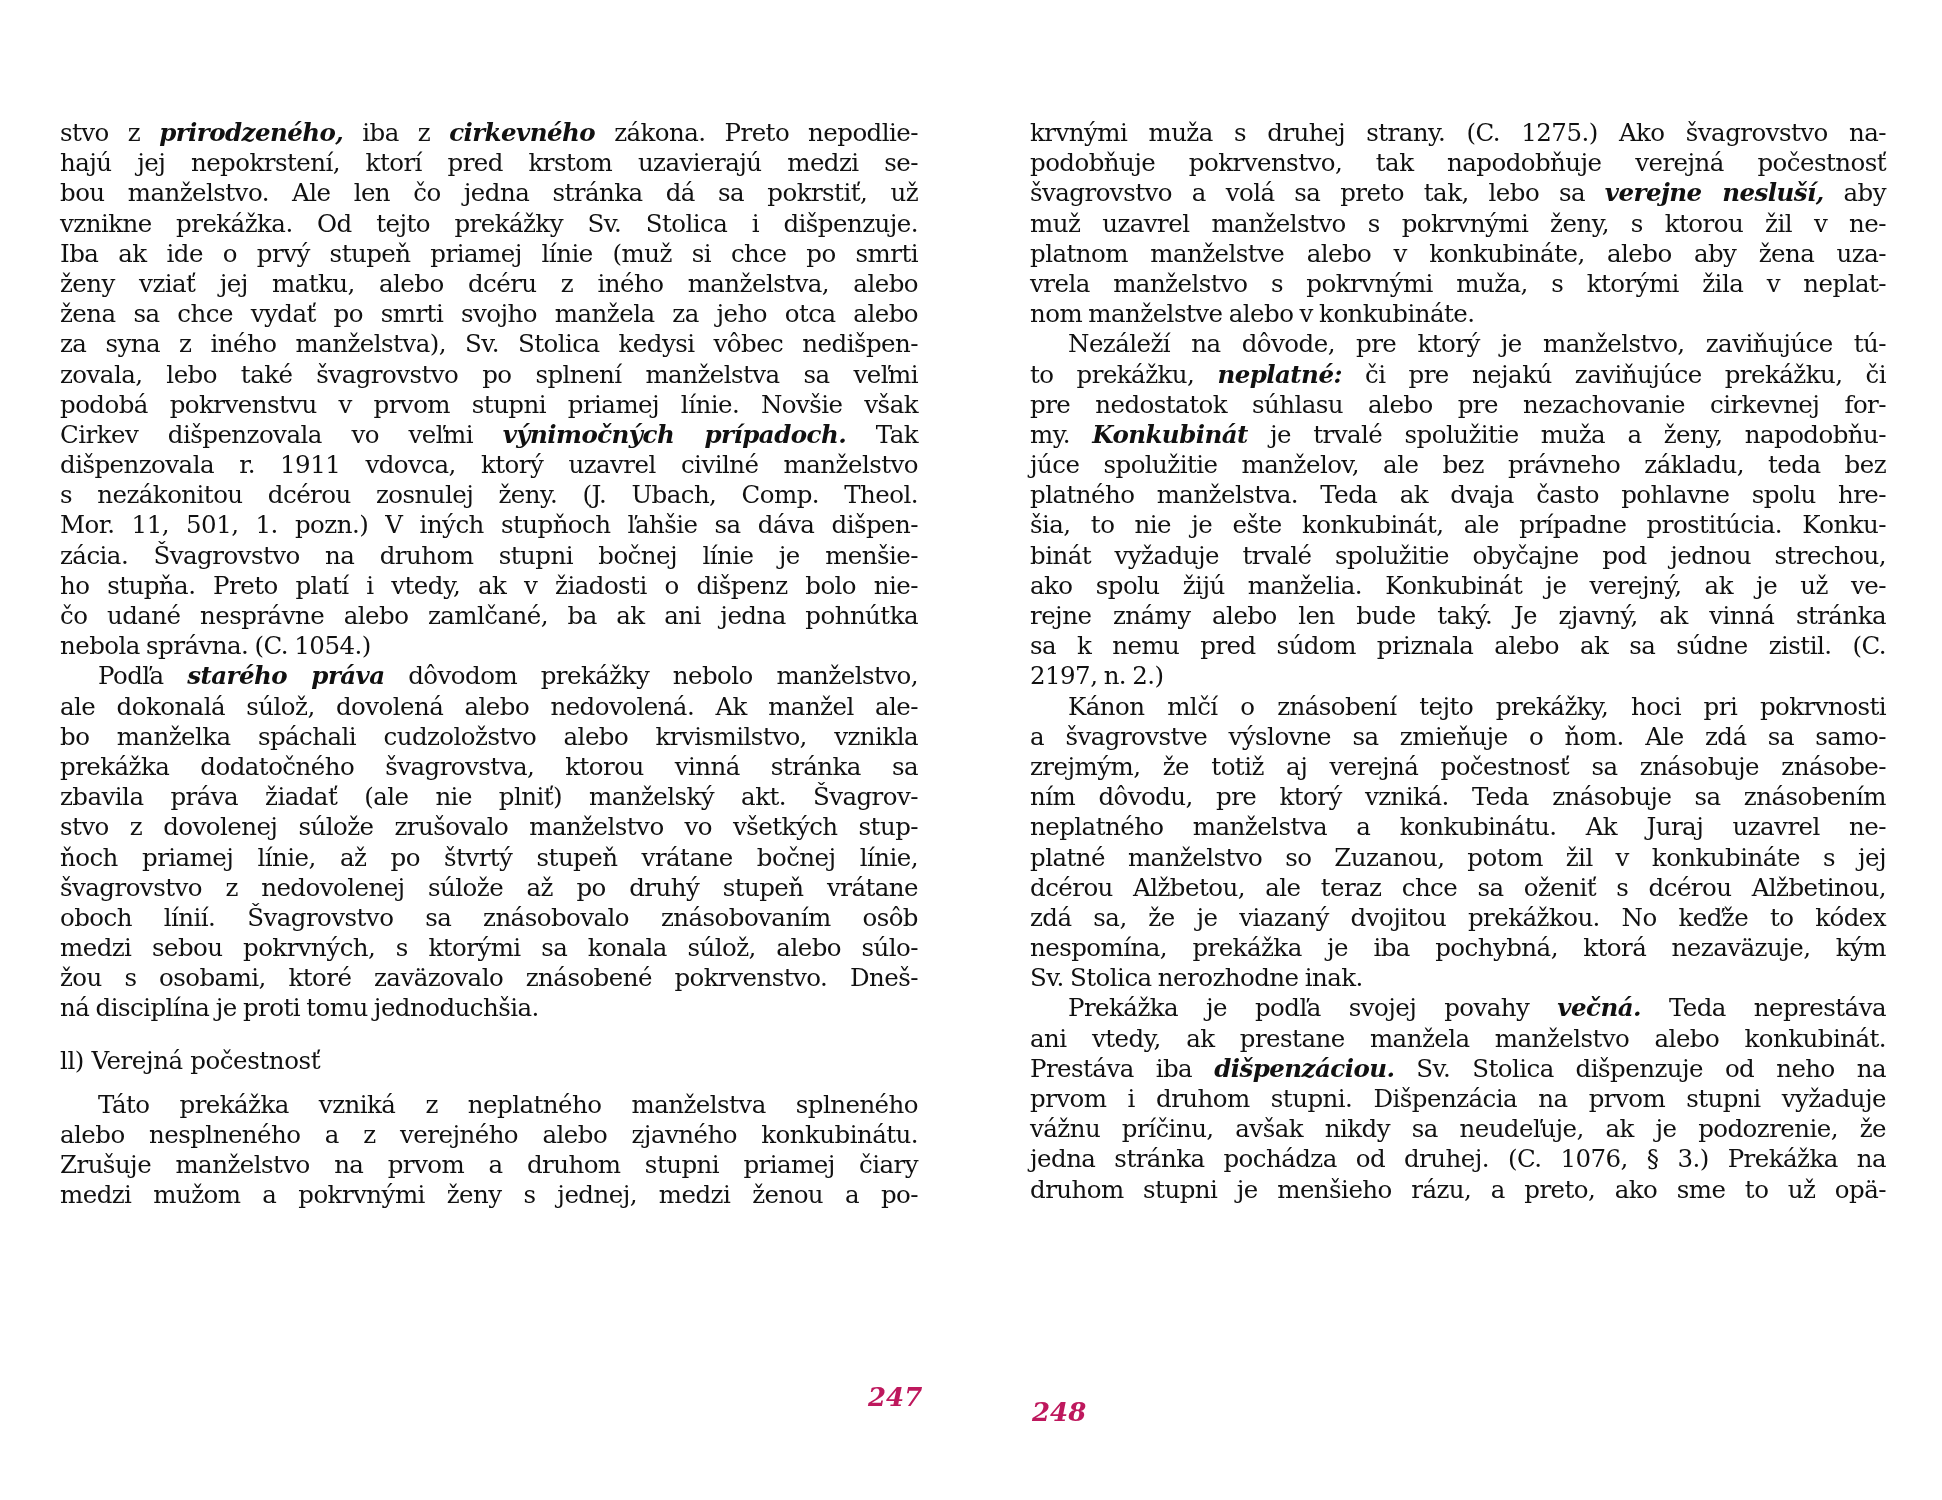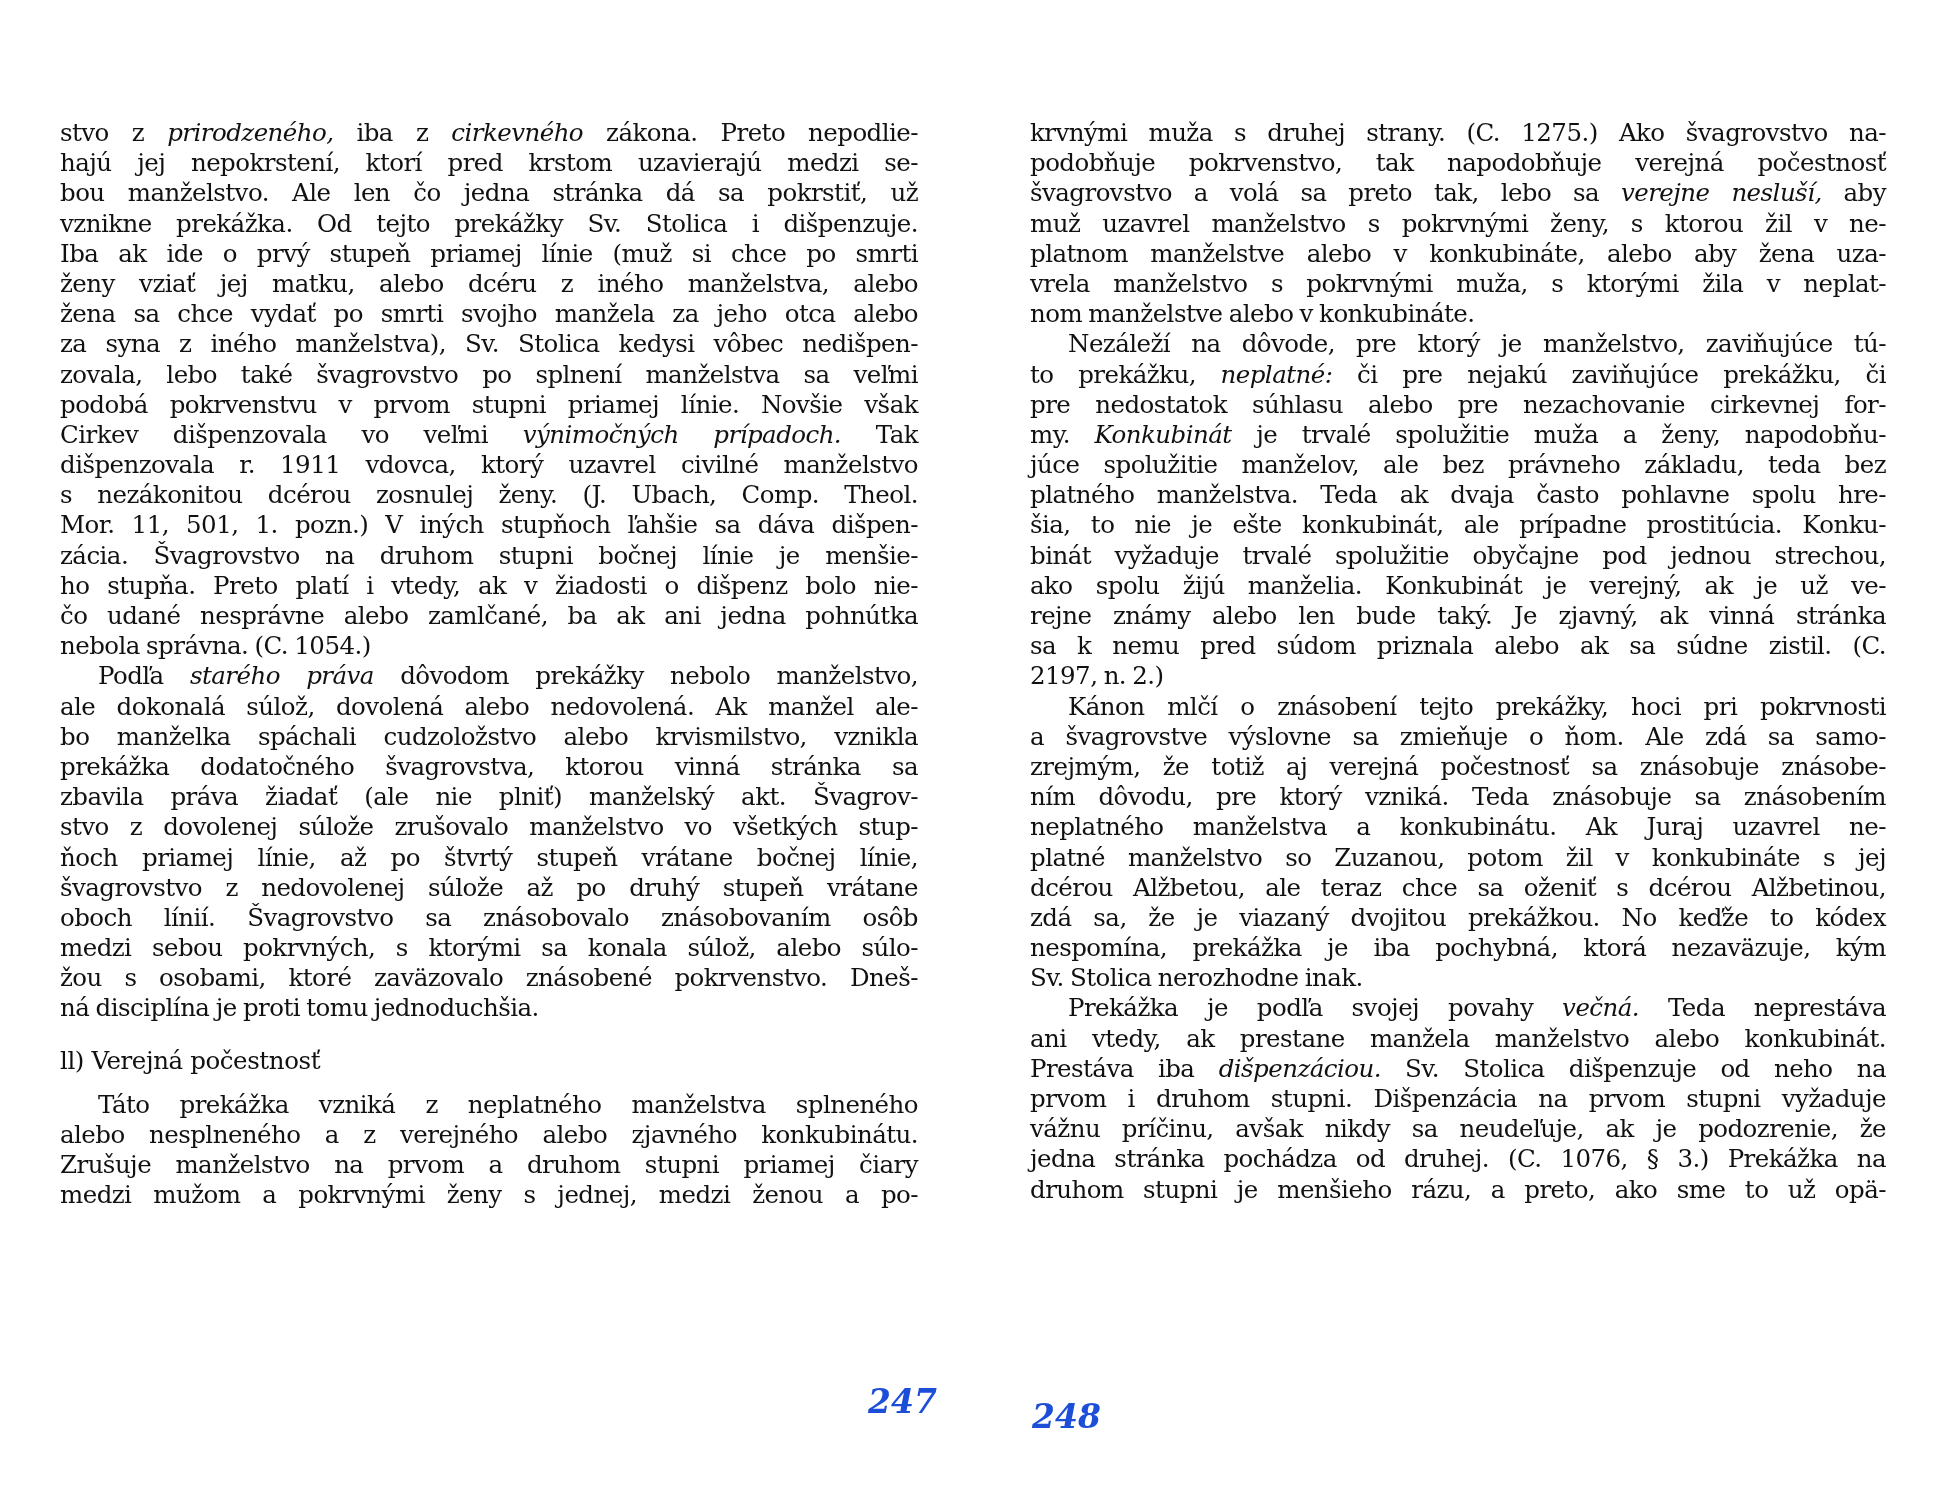--- a/index.html
+++ b/index.html
@@ -17,25 +17,25 @@
     letter-spacing: -0.55px; word-spacing: -1px;
     transform-origin: left center;
   }
   .line.last { text-align-last: left; }
   .line.indent { padding-left: 38px; }
   .heading-line {
     display: block; height: 30.2px; line-height: 30.2px;
     text-align: left; margin: 22px 0 14px 0;
     letter-spacing: -0.4px;
   }
-  i { font-style: italic; }
+  i { font-style: italic; font-weight: bold; }
   .folio {
     position: absolute; top: 1382px;
     font-family: "DejaVu Serif", "Liberation Serif", serif;
-    font-weight: bold; font-style: italic; font-size: 33px; color: #1d4ed8;
+    font-weight: bold; font-style: italic; font-size: 26px; color: #be185d;
   }
   #folio-left { left: 868px; }
   #folio-right { left: 1032px; margin-top: 15px; }
 </style>
 </head>
 <body>
 
 <div id="page-left" class="page">
   <div>
       <div class="line"><span>stvo z </span><i>prirodzeného,</i><span> iba z </span><i>cirkevného</i><span> zákona. Preto nepodlie-</span></div>

